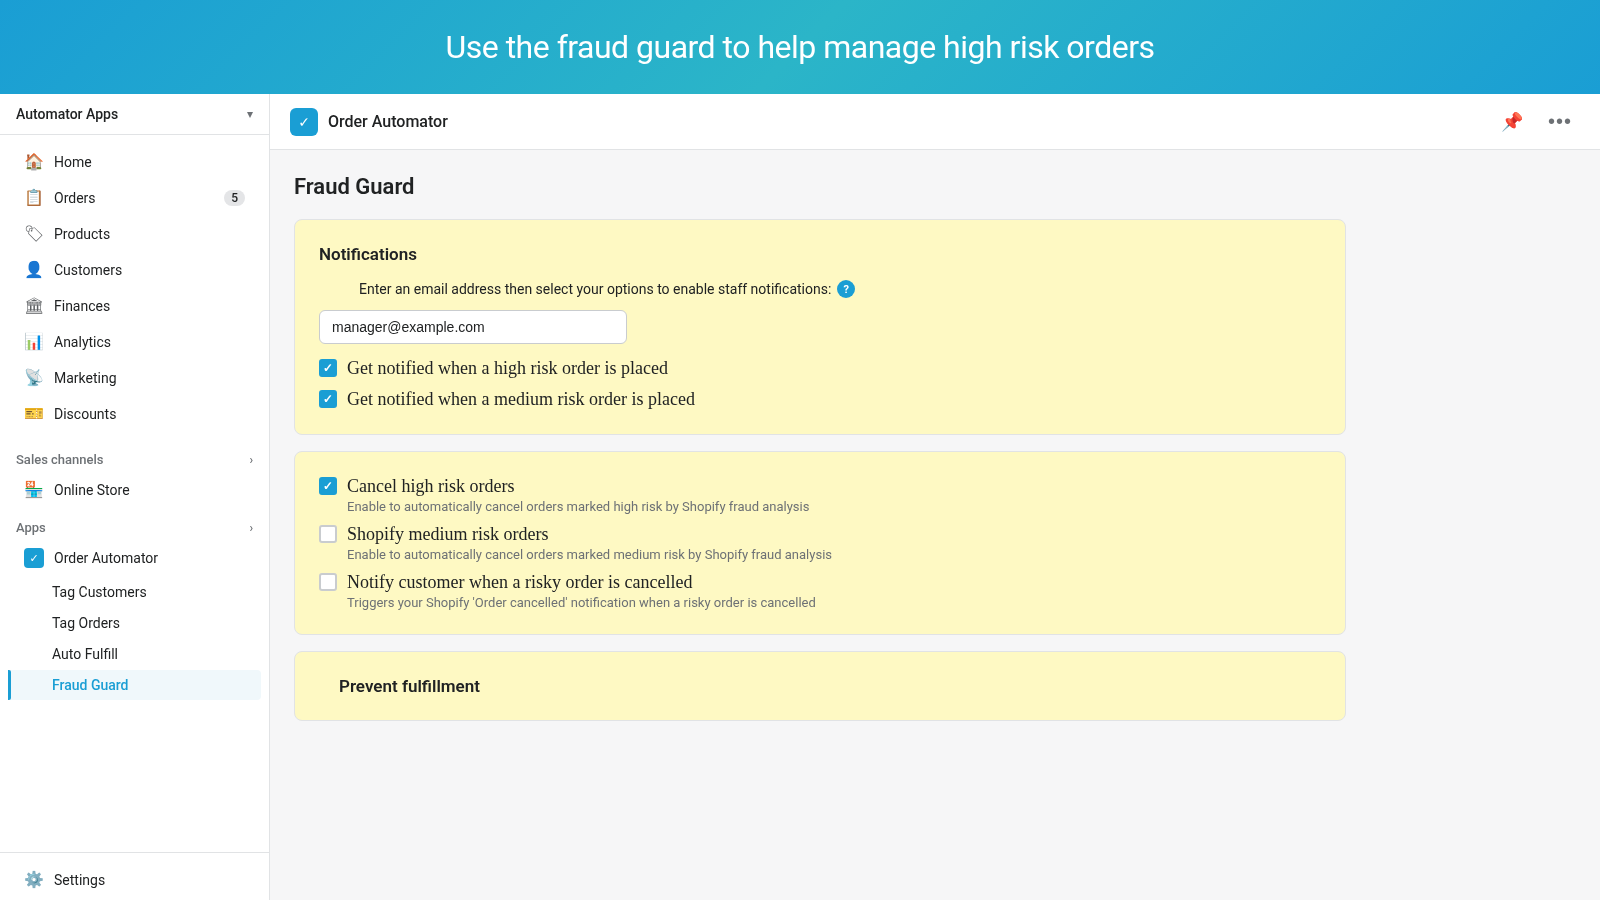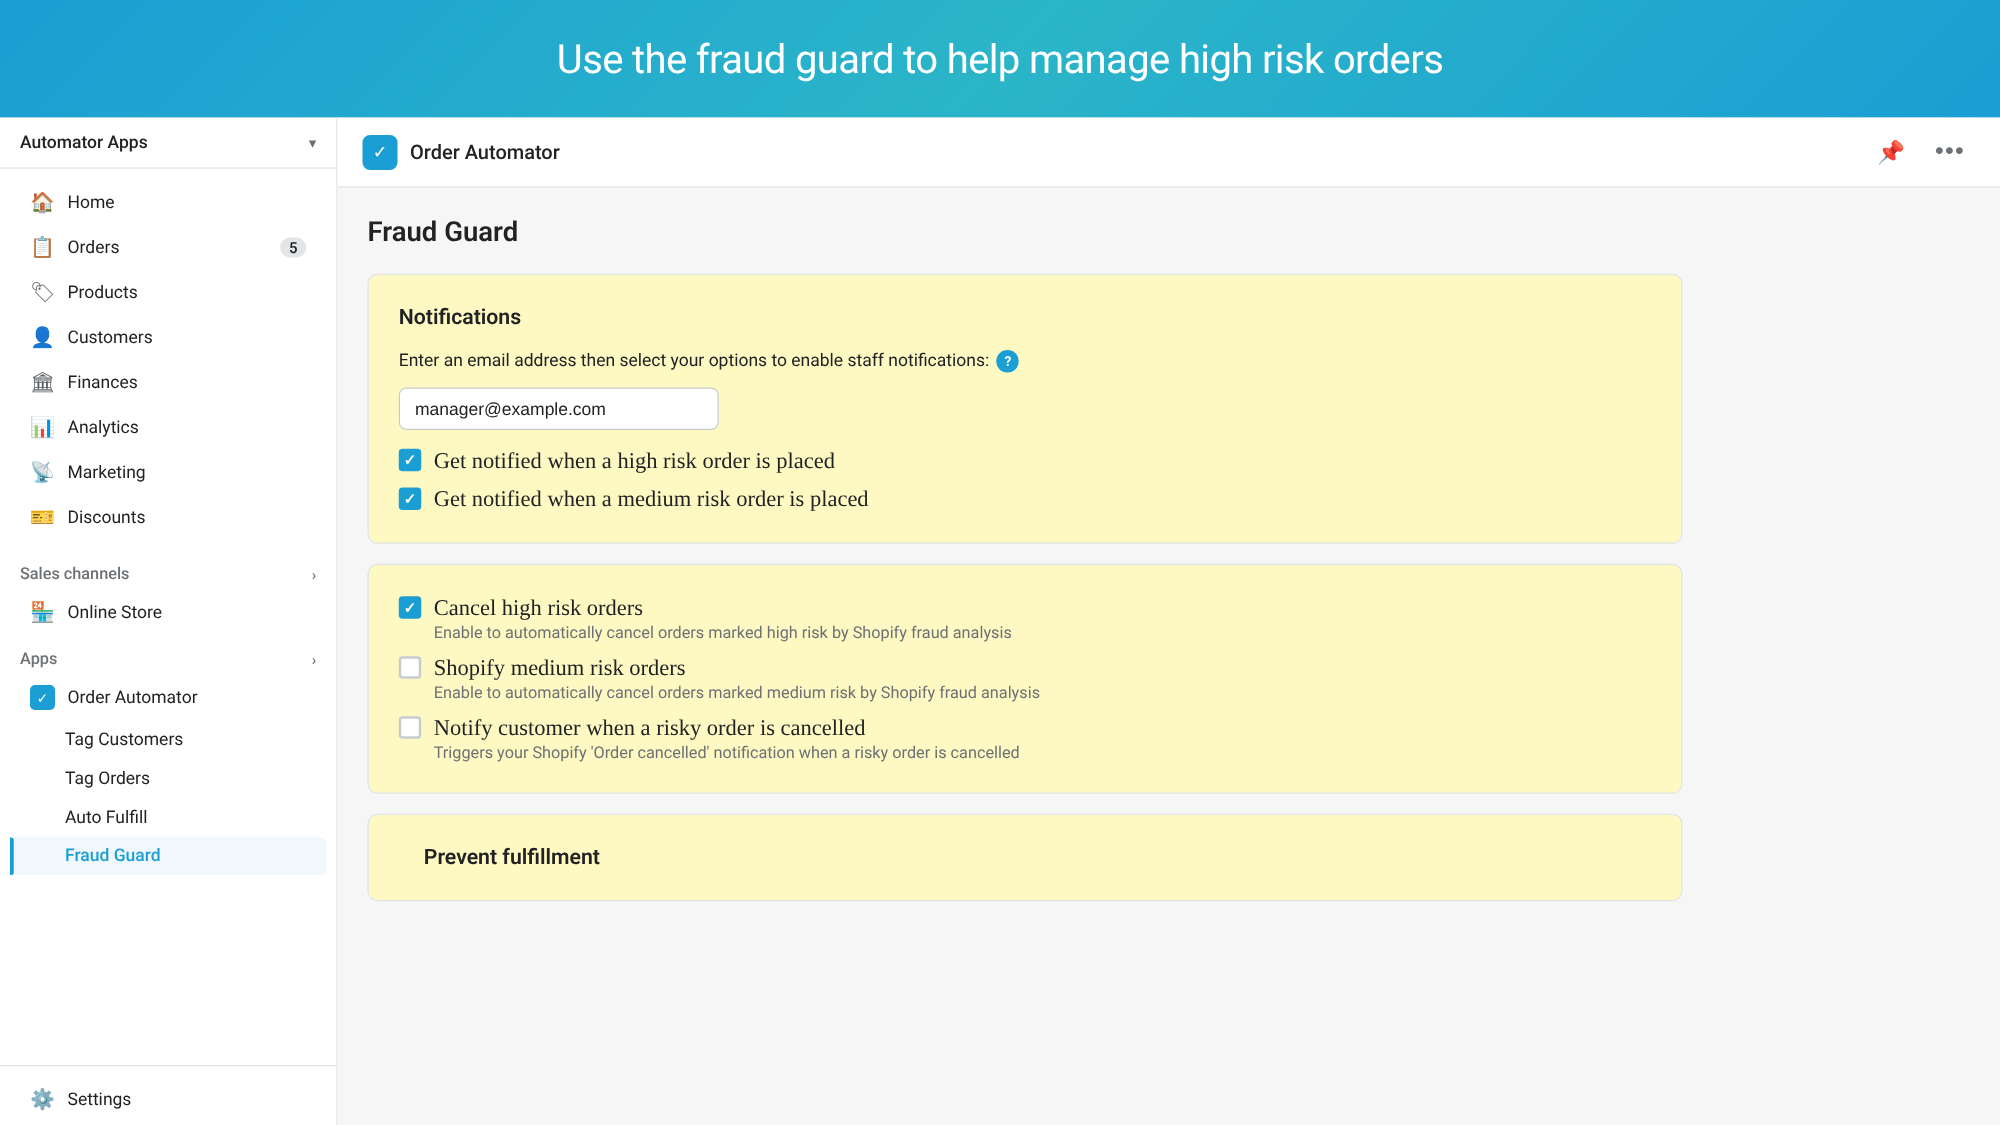--- a/index.html
+++ b/index.html
@@ -201,20 +201,21 @@
       margin-bottom: 16px;
     }
 
     .card-description {
       font-size: 14px;
       color: #202223;
       margin-bottom: 12px;
       display: flex;
       align-items: center;
       gap: 6px;
+      margin-left: 40px;
     }
 
     .help-icon {
       display: inline-flex;
       align-items: center;
       justify-content: center;
       width: 18px;
       height: 18px;
       background: #1a9ed4;
       color: white;
@@ -223,21 +224,21 @@
       font-weight: 700;
       cursor: pointer;
     }
 
     .email-input {
       border: 1px solid #c9cccf;
       border-radius: 6px;
       padding: 8px 12px;
       font-size: 14px;
       color: #202223;
-      width: 256px;
+      width: 308px;
       display: block;
       margin-bottom: 14px;
       outline: none;
     }
 
     .checkbox-row {
       display: flex;
       align-items: flex-start;
       gap: 10px;
       margin-bottom: 10px;

